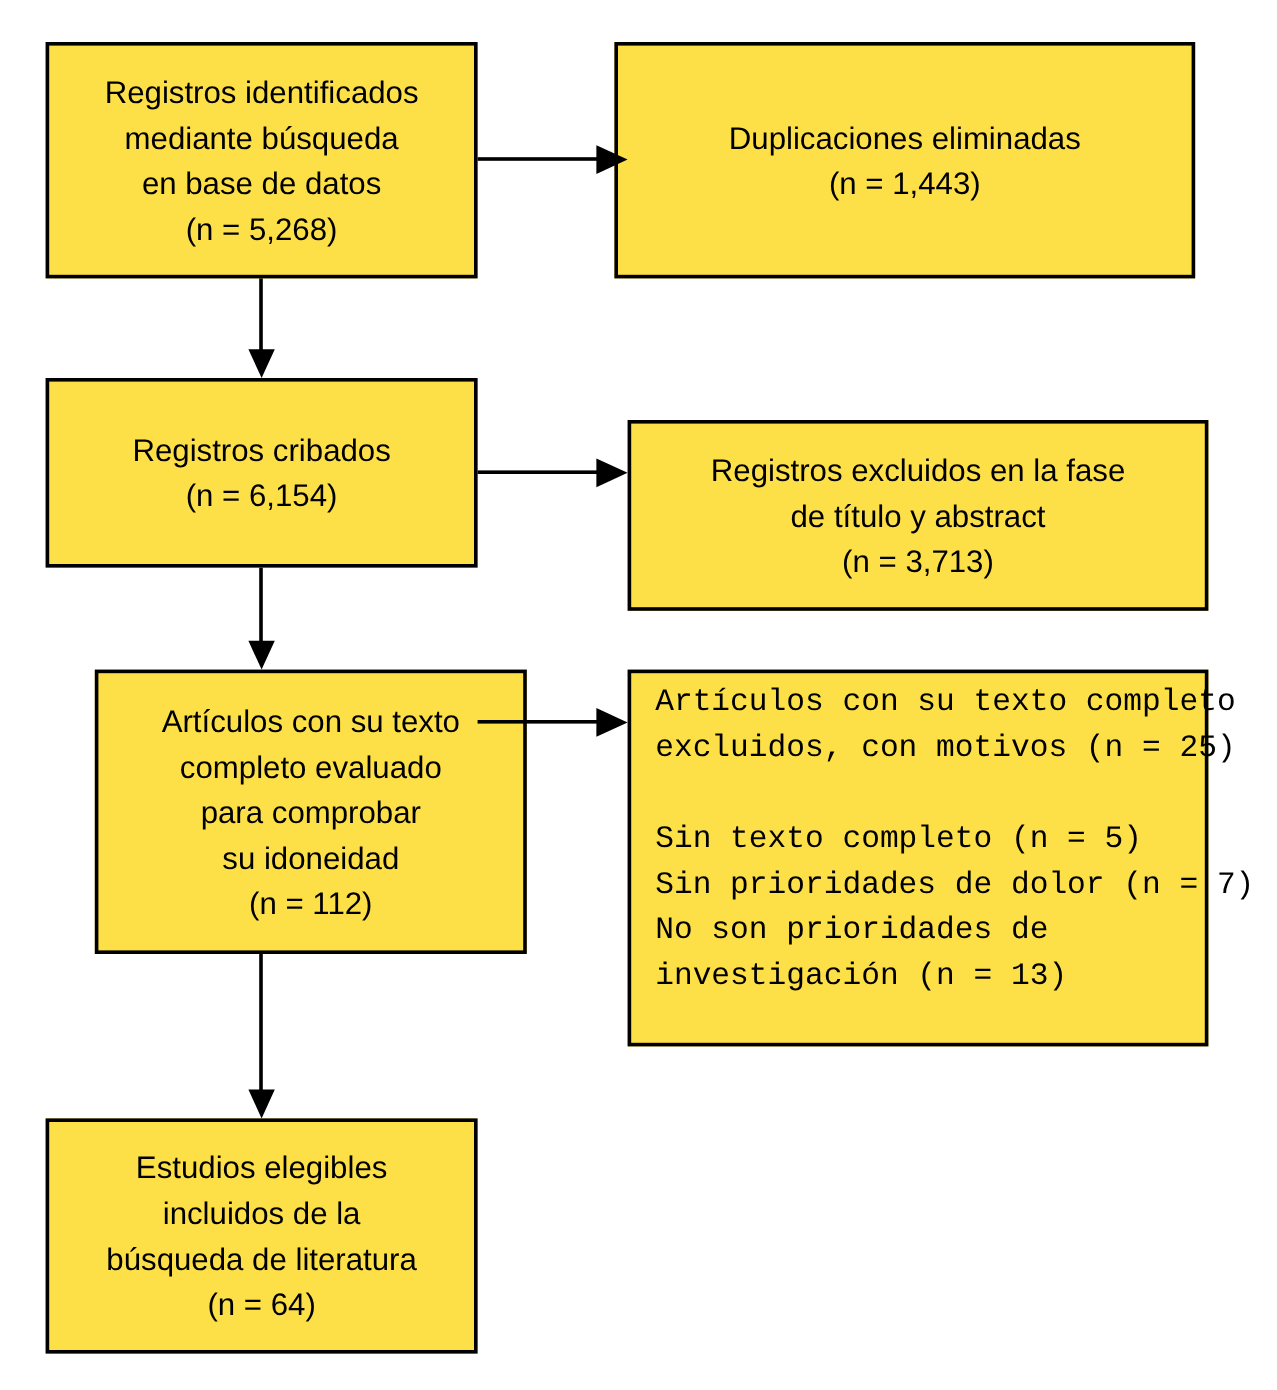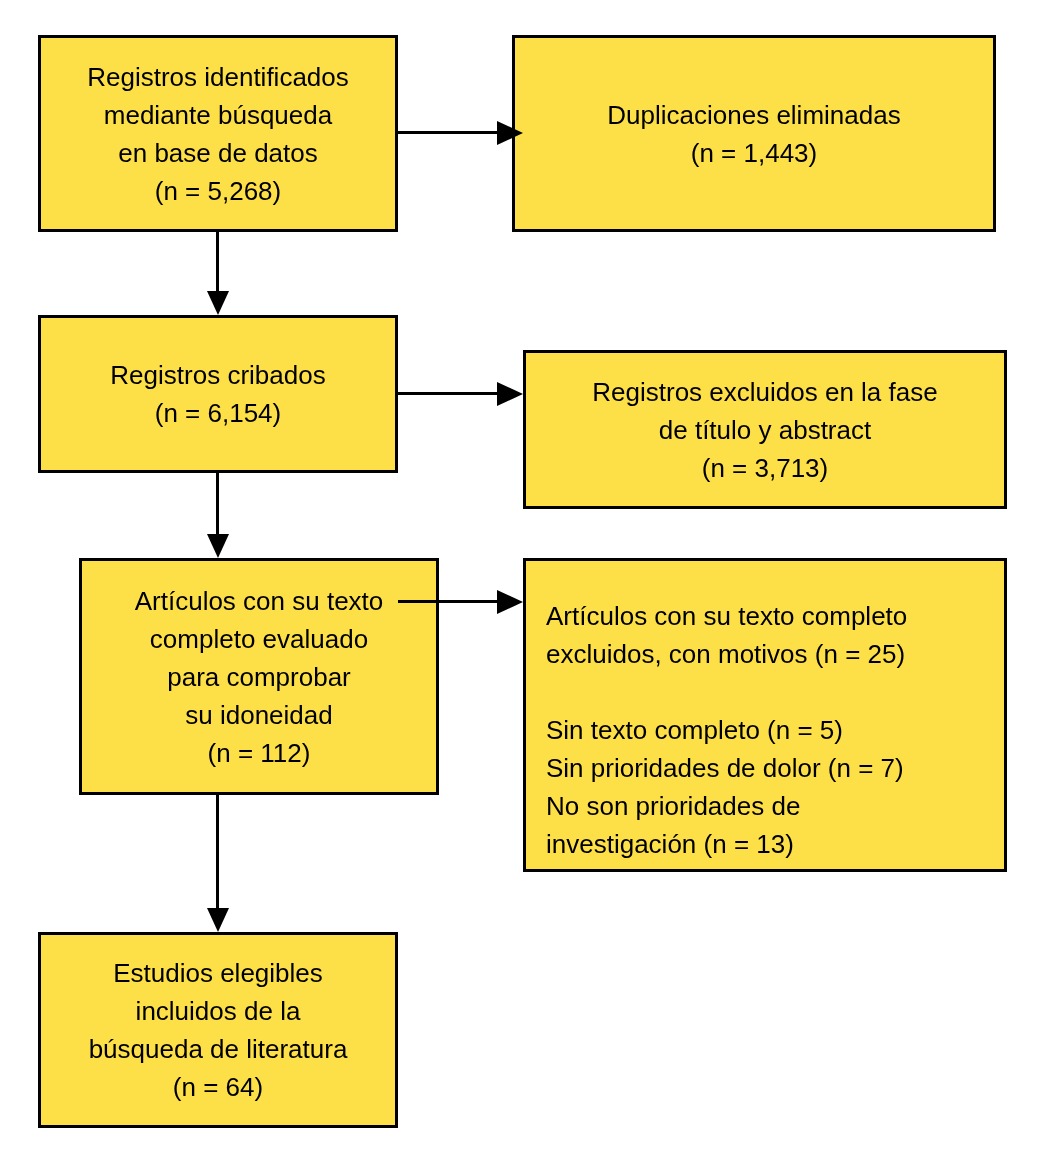--- a/index.html
+++ b/index.html
@@ -23,21 +23,22 @@
   }
   .box-text {
     white-space: pre;
     text-align: center;
     font-size: 26px;
     line-height: 38px;
   }
   .box.left-align {
     align-items: flex-start;
     justify-content: flex-start;
-    padding: 36px 20px;
+    padding: 5px 20px;
+    font-family: Liberation Mono, monospace;
   }
   .box.left-align .box-text { text-align: left; }
 
   
   #box-identified      { left: 38px;  top: 35px;  width: 360px; height: 197px; }
   #box-duplicates      { left: 512px; top: 35px;  width: 484px; height: 197px; }
   #box-screened        { left: 38px;  top: 315px; width: 360px; height: 158px; }
   #box-excluded-ta     { left: 523px; top: 314px; width: 484px; height: 159px; margin-top: 36px; }
   #box-fulltext        { left: 38px;  top: 558px; width: 360px; height: 237px; margin-left: 41px; }
   #box-ft-excluded     { left: 523px; top: 558px; width: 484px; height: 314px; }

